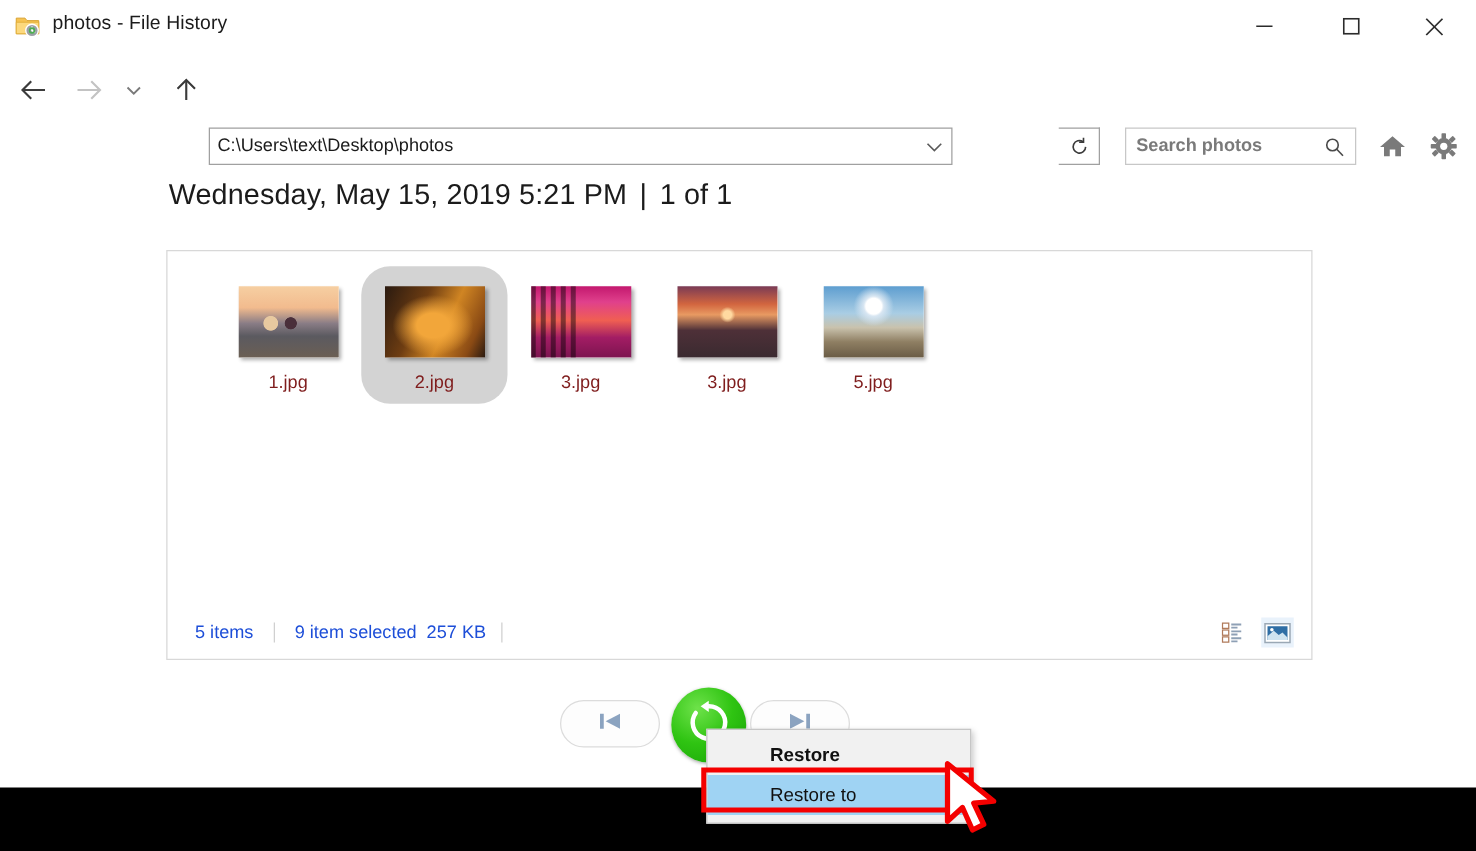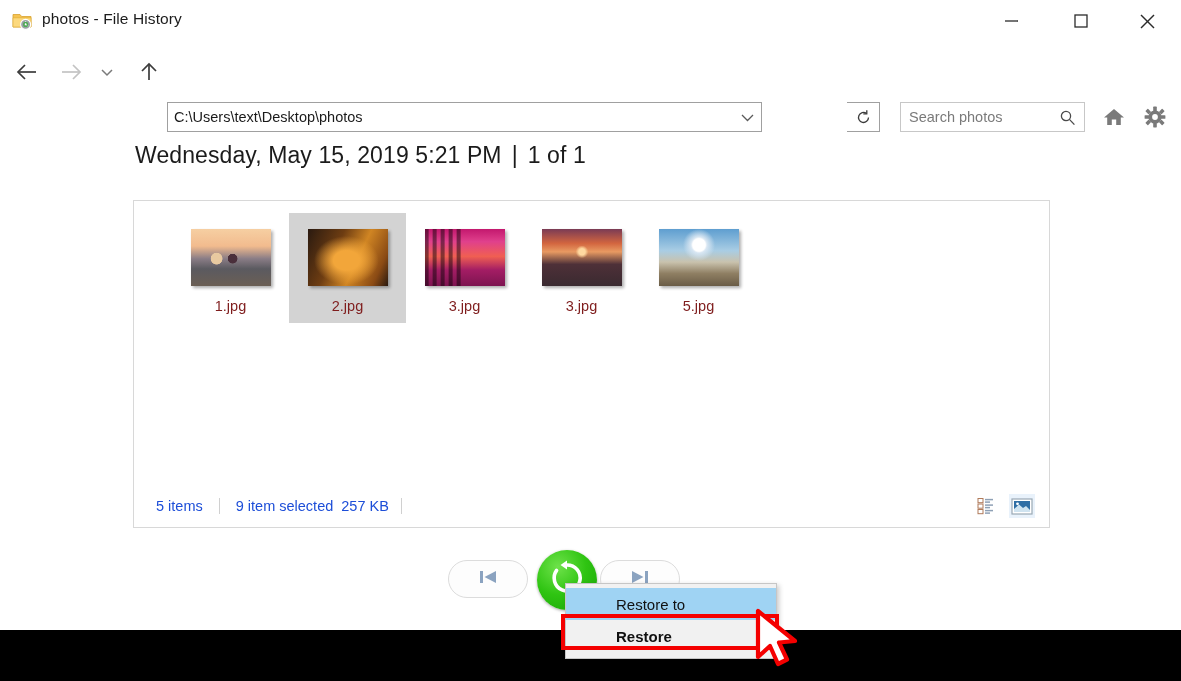--- a/index.html
+++ b/index.html
@@ -62,21 +62,21 @@
   }
   .refreshbtn {
     position:absolute; left:847px; top:60px; width:33px; height:30px;
     border:1px solid #a0a0a0; border-left:none; background:#fff;
     display:flex; align-items:center; justify-content:center;
   }
 
   .searchbox {
     position:absolute; left:900px; top:60px; width:185px; height:30px;
     border:1px solid #c7c7c7; background:#fff;
-    display:flex; align-items:center;
+    display:flex; align-items:center;font-weight:bold;
   }
   .search-ph {
     flex:1; padding-left:8px; font-size:14.5px; color:#7a7a7a; white-space:nowrap;
   }
   .search-icon-wrap {
     width:34px; height:28px; display:flex; align-items:center; justify-content:center;
   }
   .tb-icon {
     position:absolute; top:60px; width:32px; height:30px;
     display:flex; align-items:center; justify-content:center;
@@ -98,21 +98,21 @@
   }
   .grid {
     position:absolute; left:38px; top:12px;
     display:flex; gap:0px;
   }
   .tile {
     width:117px; height:110px;
     display:flex; flex-direction:column; align-items:center;
     padding-top:16px;
   }
-  .tile.selected { background:#d3d3d3; }
+  .tile.selected { background:#d3d3d3;border-radius:23px; }
   .thumb {
     width:80px; height:57px;
     box-shadow:2px 2px 3px rgba(0,0,0,0.32);
     background-size:cover;
   }
   .tile-label {
     margin-top:12px; font-size:14.5px; color:#7f1d1d;
   }
 
   
@@ -395,22 +395,22 @@
   <div class="restore-btn">
     <span>
       <svg width="40" height="40" viewBox="0 0 40 40">
         <path d="M20 7 A13 13 0 1 1 9.6 12.4" fill="none" stroke="#ffffff" stroke-width="3.6" stroke-linecap="round"></path>
         <polygon points="20,2.5 20,11.5 13.5,7" fill="#ffffff"></polygon>
       </svg>
     </span>
   </div>
 
   <div class="ctxmenu">
+    <div class="ctx-item bold">Restore</div>
     <div class="ctx-item highlight">Restore to</div>
-    <div class="ctx-item bold">Restore</div>
   </div>
 
   <div class="redbox"></div>
 
   <span class="cursor">
     <svg width="60" height="70" viewBox="0 0 60 70">
       <path d="M6 4 L6 50 L18 39 L26 57 L35 52.5 L27 35.5 L43 34 Z" fill="#ffffff" stroke="#f40000" stroke-width="4.2" stroke-linejoin="round"></path>
     </svg>
   </span>
 

